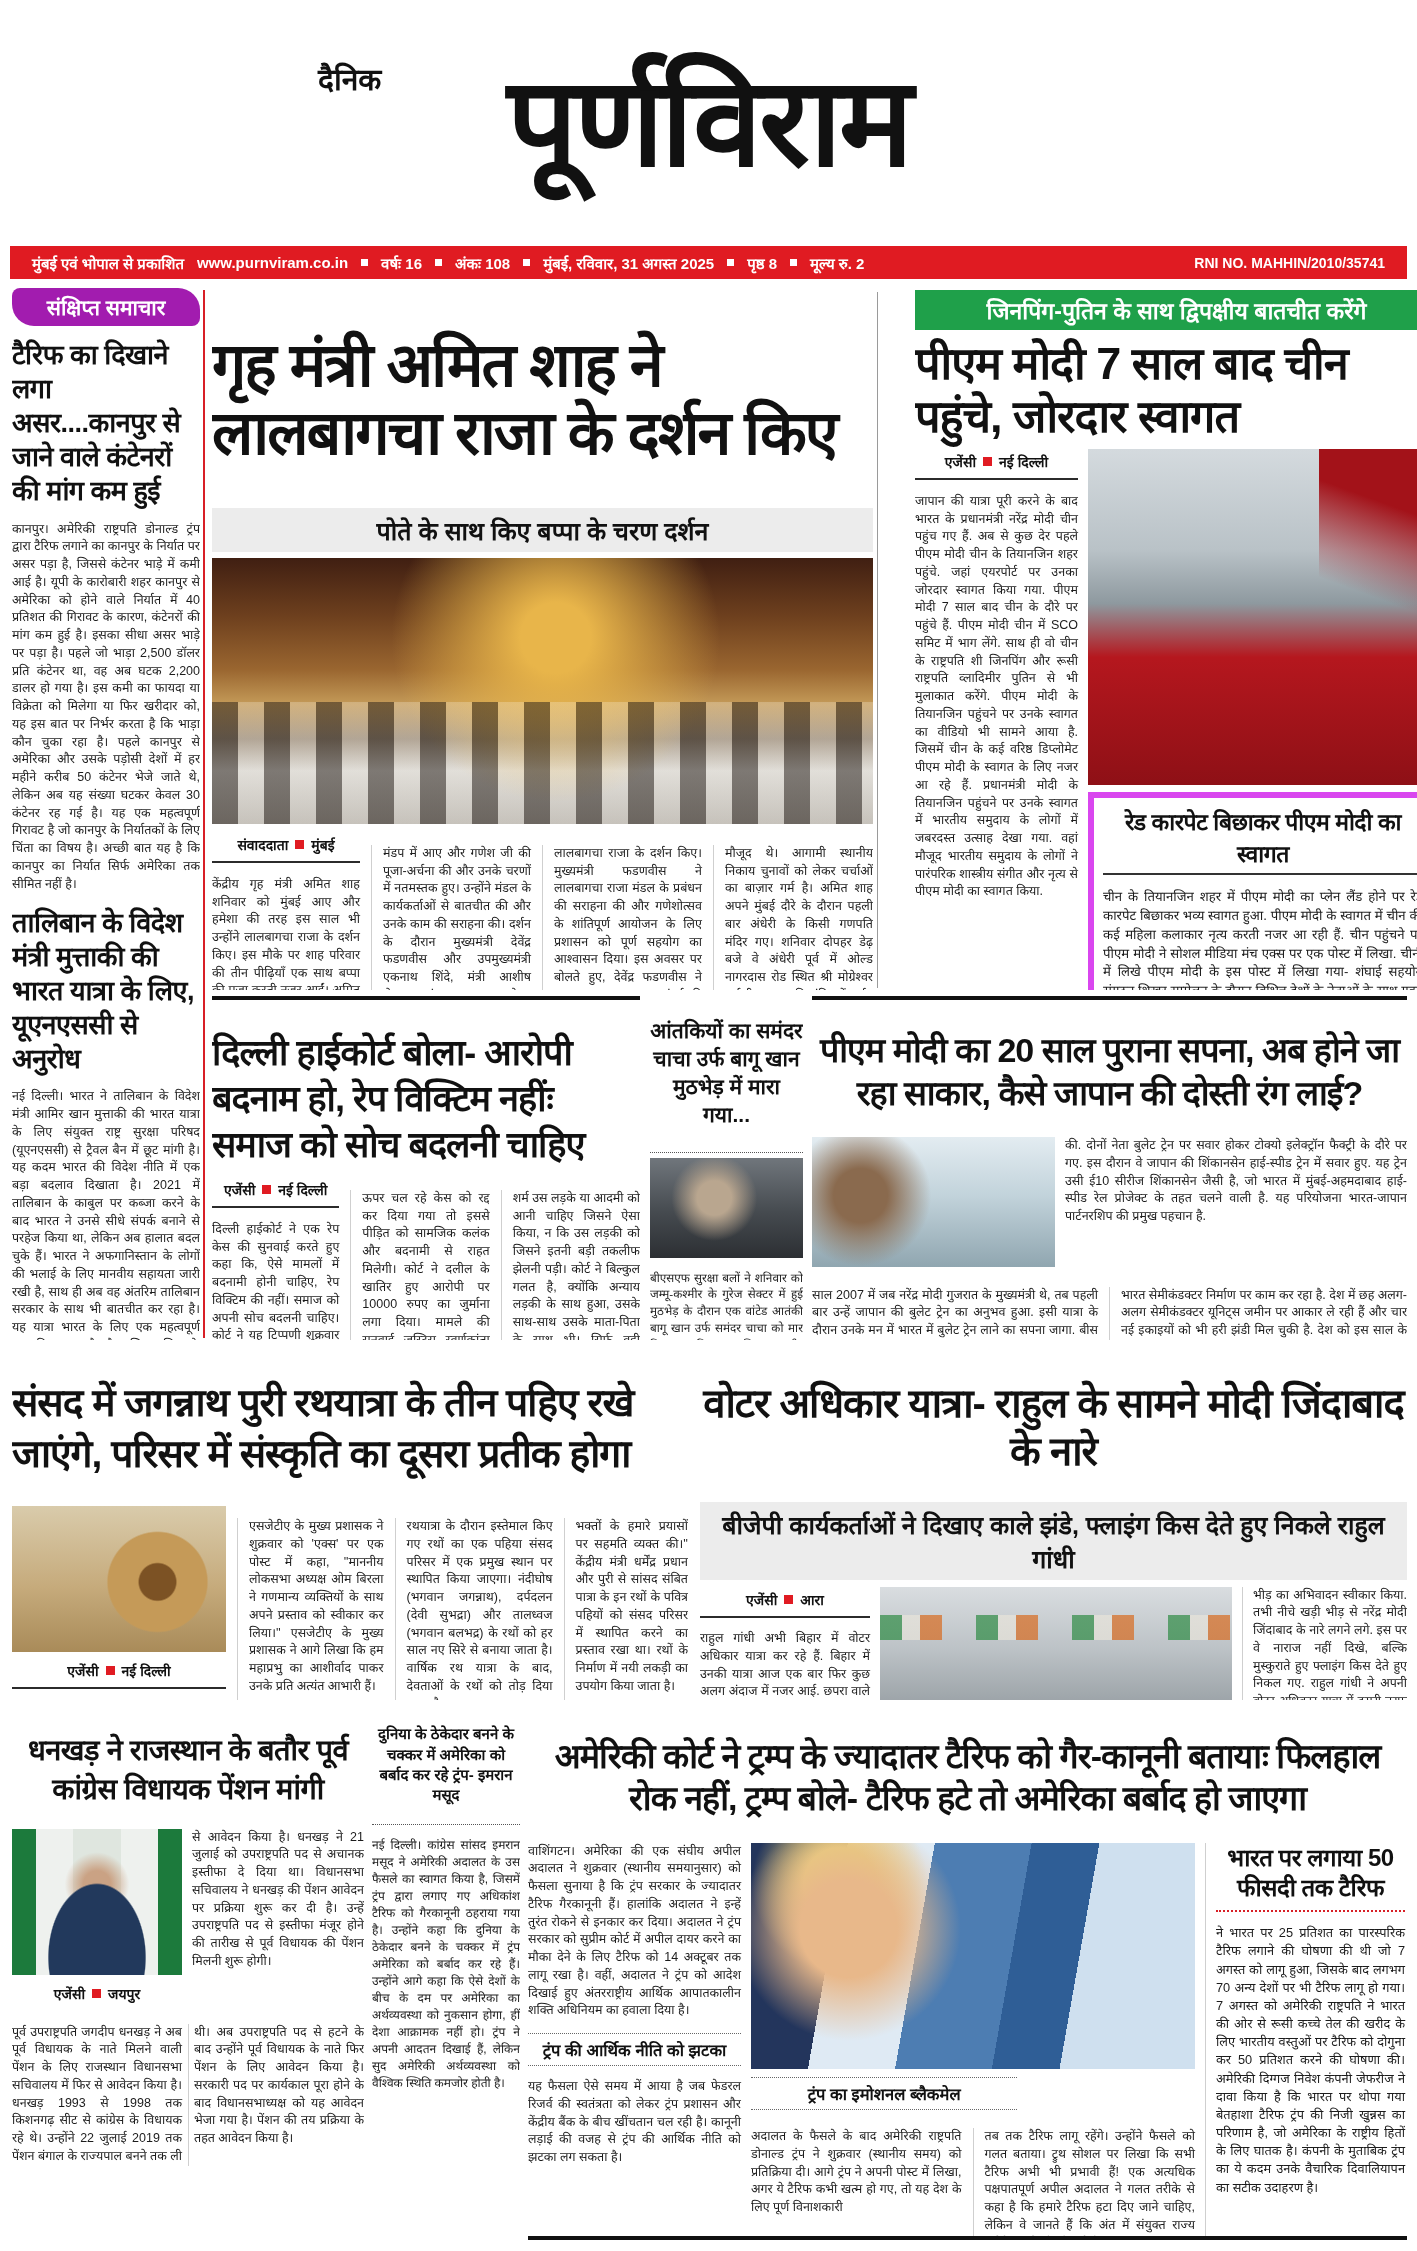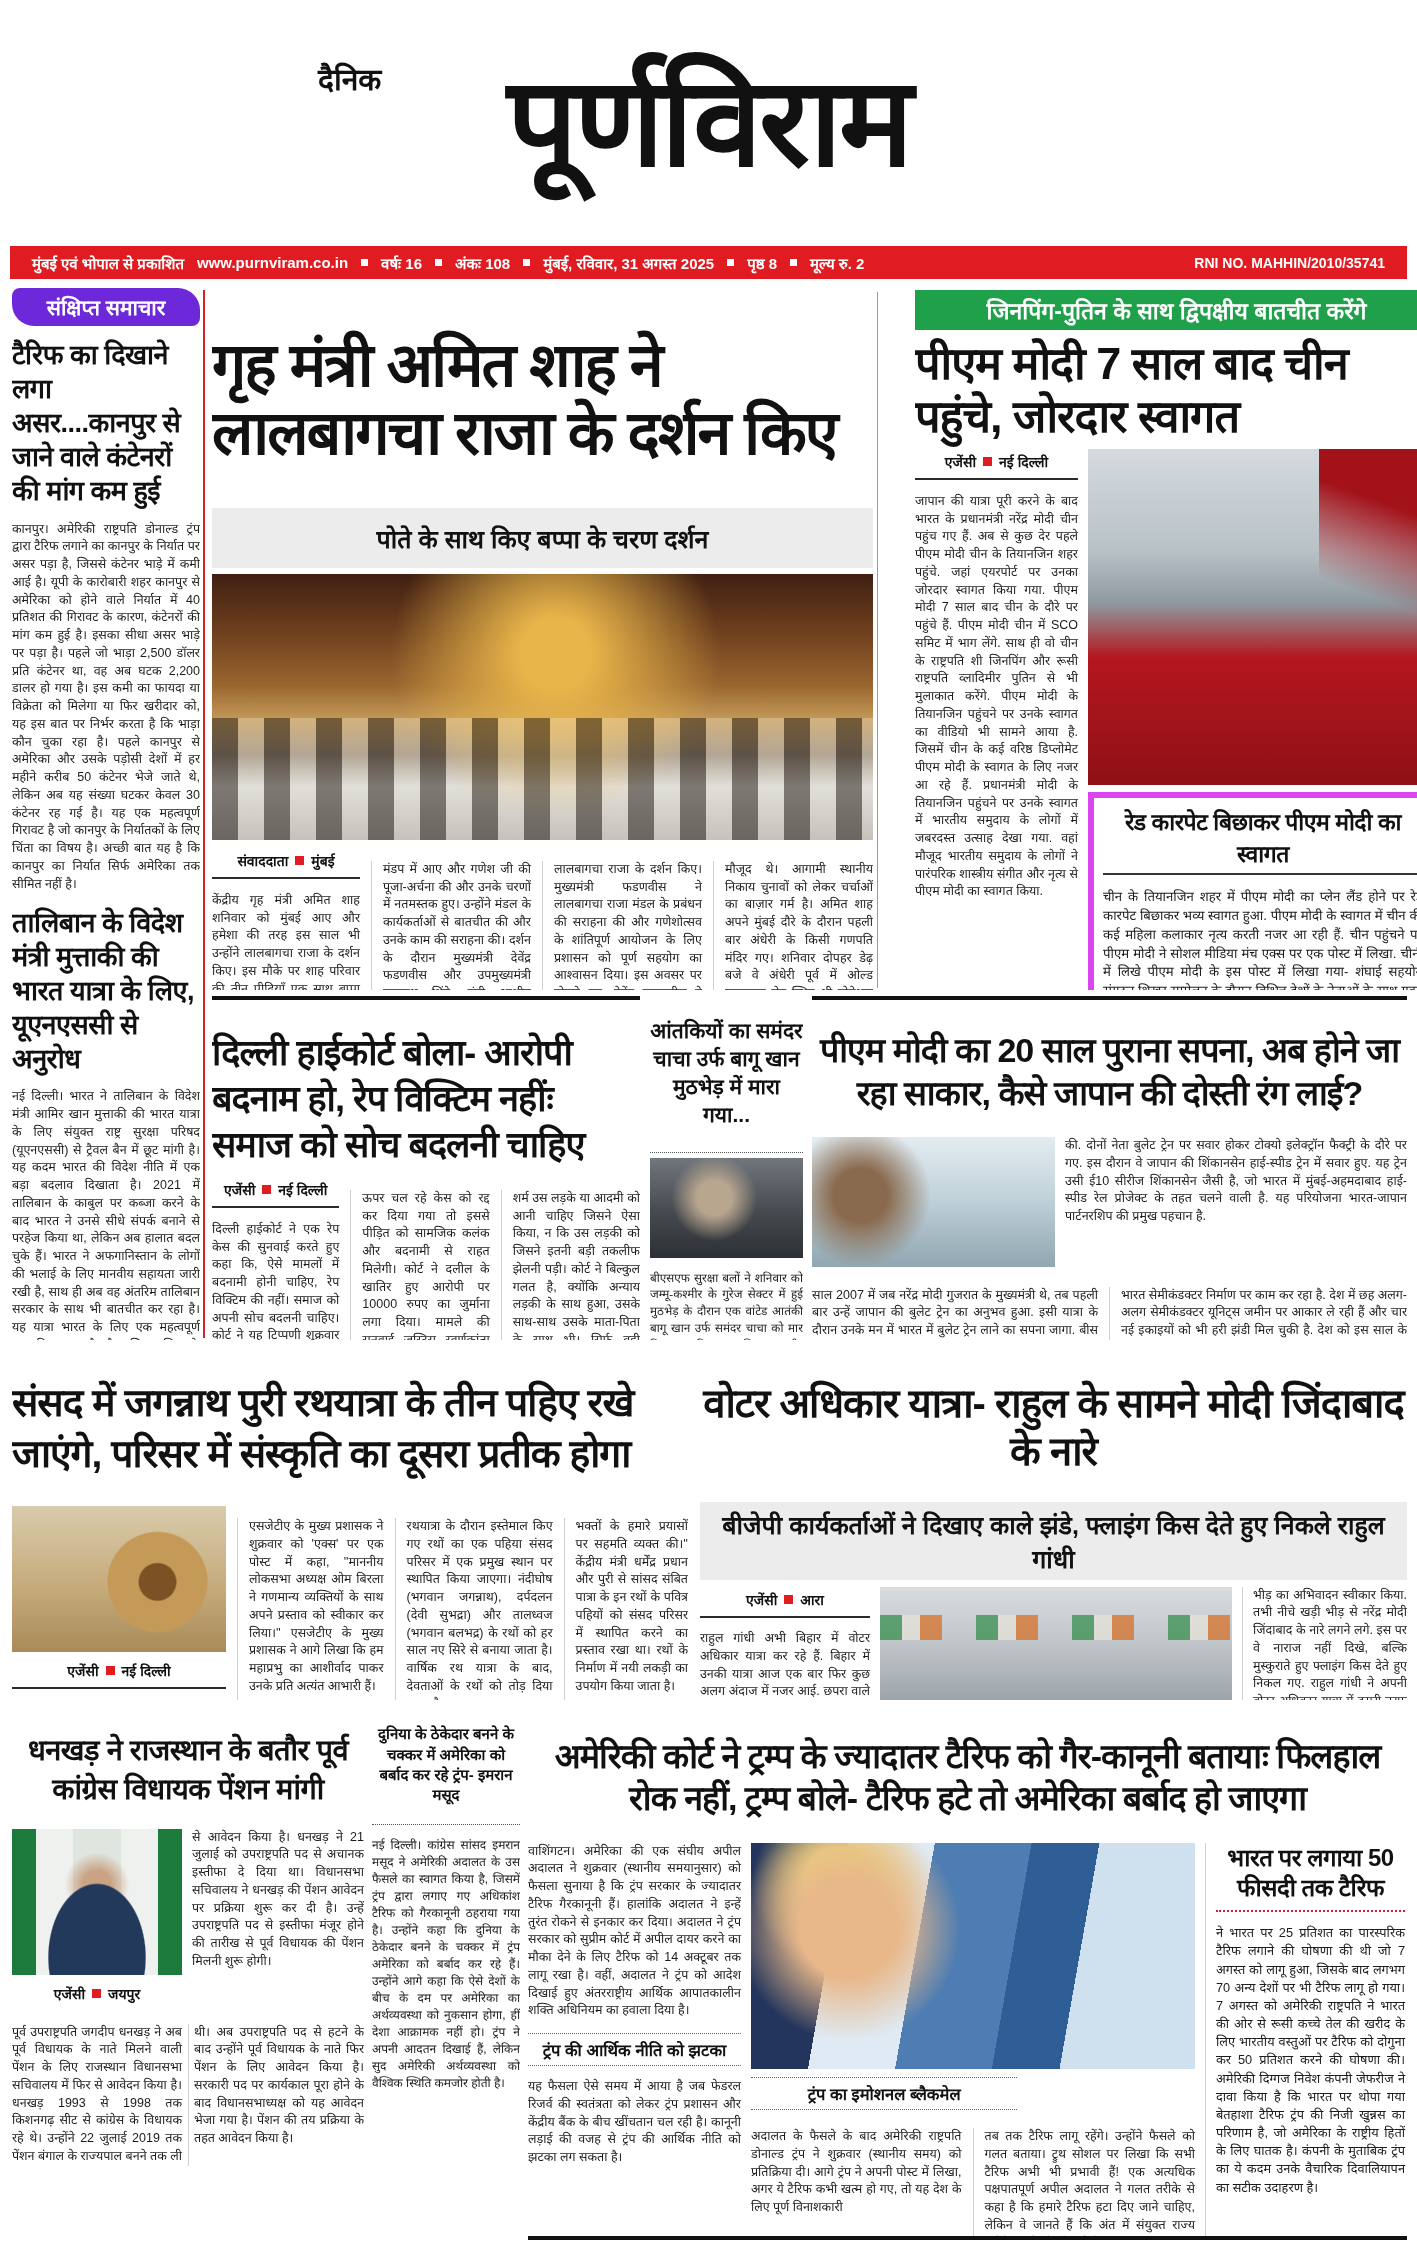--- a/index.html
+++ b/index.html
@@ -21,29 +21,29 @@
   .cols>*{flex:1;min-width:0;}
   .col-rule>*+*{border-left:1px solid #cfcfcf;padding-left:11px;}
   .byline{display:flex;align-items:center;justify-content:center;gap:7px;font-weight:700;font-size:14px;
           padding:3px 0 7px;border-bottom:2px solid #2b2b2b;margin-bottom:7px;}
   .redsq{width:9px;height:9px;background:#e01b22;display:inline-block;flex:0 0 auto;}
   .subhead-band{background:#ececec;text-align:center;font-weight:700;}
   .photo{position:relative;overflow:hidden;}
   .dotted{border-top:1px dotted #555;}
   
   .brief{position:absolute;left:12px;top:288px;width:188px;height:1052px;overflow:hidden;}
-  .brief .badge{background:#6d28d9;color:#fff;text-align:center;font-size:21px;font-weight:700;
+  .brief .badge{background:#a21caf;color:#fff;text-align:center;font-size:21px;font-weight:700;
                 padding:5px 0;border-radius:8px 22px 8px 22px;}
   .brief h2{font-size:27px;font-weight:700;line-height:1.26;margin:12px 0 8px;letter-spacing:-0.5px;}
   .vline-red{position:absolute;left:203px;top:290px;width:2px;height:1048px;background:#d81f26;}
   .vline{position:absolute;width:1px;background:#9a9a9a;}
   
   .lead{position:absolute;left:212px;top:290px;width:661px;height:700px;overflow:hidden;}
   .lead .hl{font-size:61px;font-weight:800;letter-spacing:-2px;line-height:1.12;}
-  .lead .subhead-band{font-size:25px;margin-top:9px;padding:13px 0;}
+  .lead .subhead-band{font-size:25px;margin-top:9px;padding:5px 0;}
   .photo-lead{height:266px;margin-top:6px;
     background:radial-gradient(circle at 52% 30%,#e8b54a 0 9%,rgba(232,181,74,0) 42%),
     linear-gradient(180deg,#401f12 0%,#6e401e 22%,#9a6630 42%,#c49a58 55%,#9a8a76 68%,#d9d6d0 80%,#b5b0a8 100%);}
   .photo-lead::after{content:"";position:absolute;left:0;bottom:0;width:100%;height:46%;
     background:repeating-linear-gradient(90deg,rgba(35,28,24,.5) 0 26px,rgba(250,248,244,.25) 26px 52px);}
   .lead .cols{margin-top:8px;}
   
   .china{position:absolute;left:884px;top:290px;width:523px;height:700px;overflow:hidden;margin-left:31px;}
   .china .kicker{background:#1fa04a;color:#fff;font-size:23px;font-weight:700;text-align:center;padding:4px 0;}
   .china .hl{font-size:45px;font-weight:600;line-height:1.17;margin:8px 0 6px;letter-spacing:-1px;}

